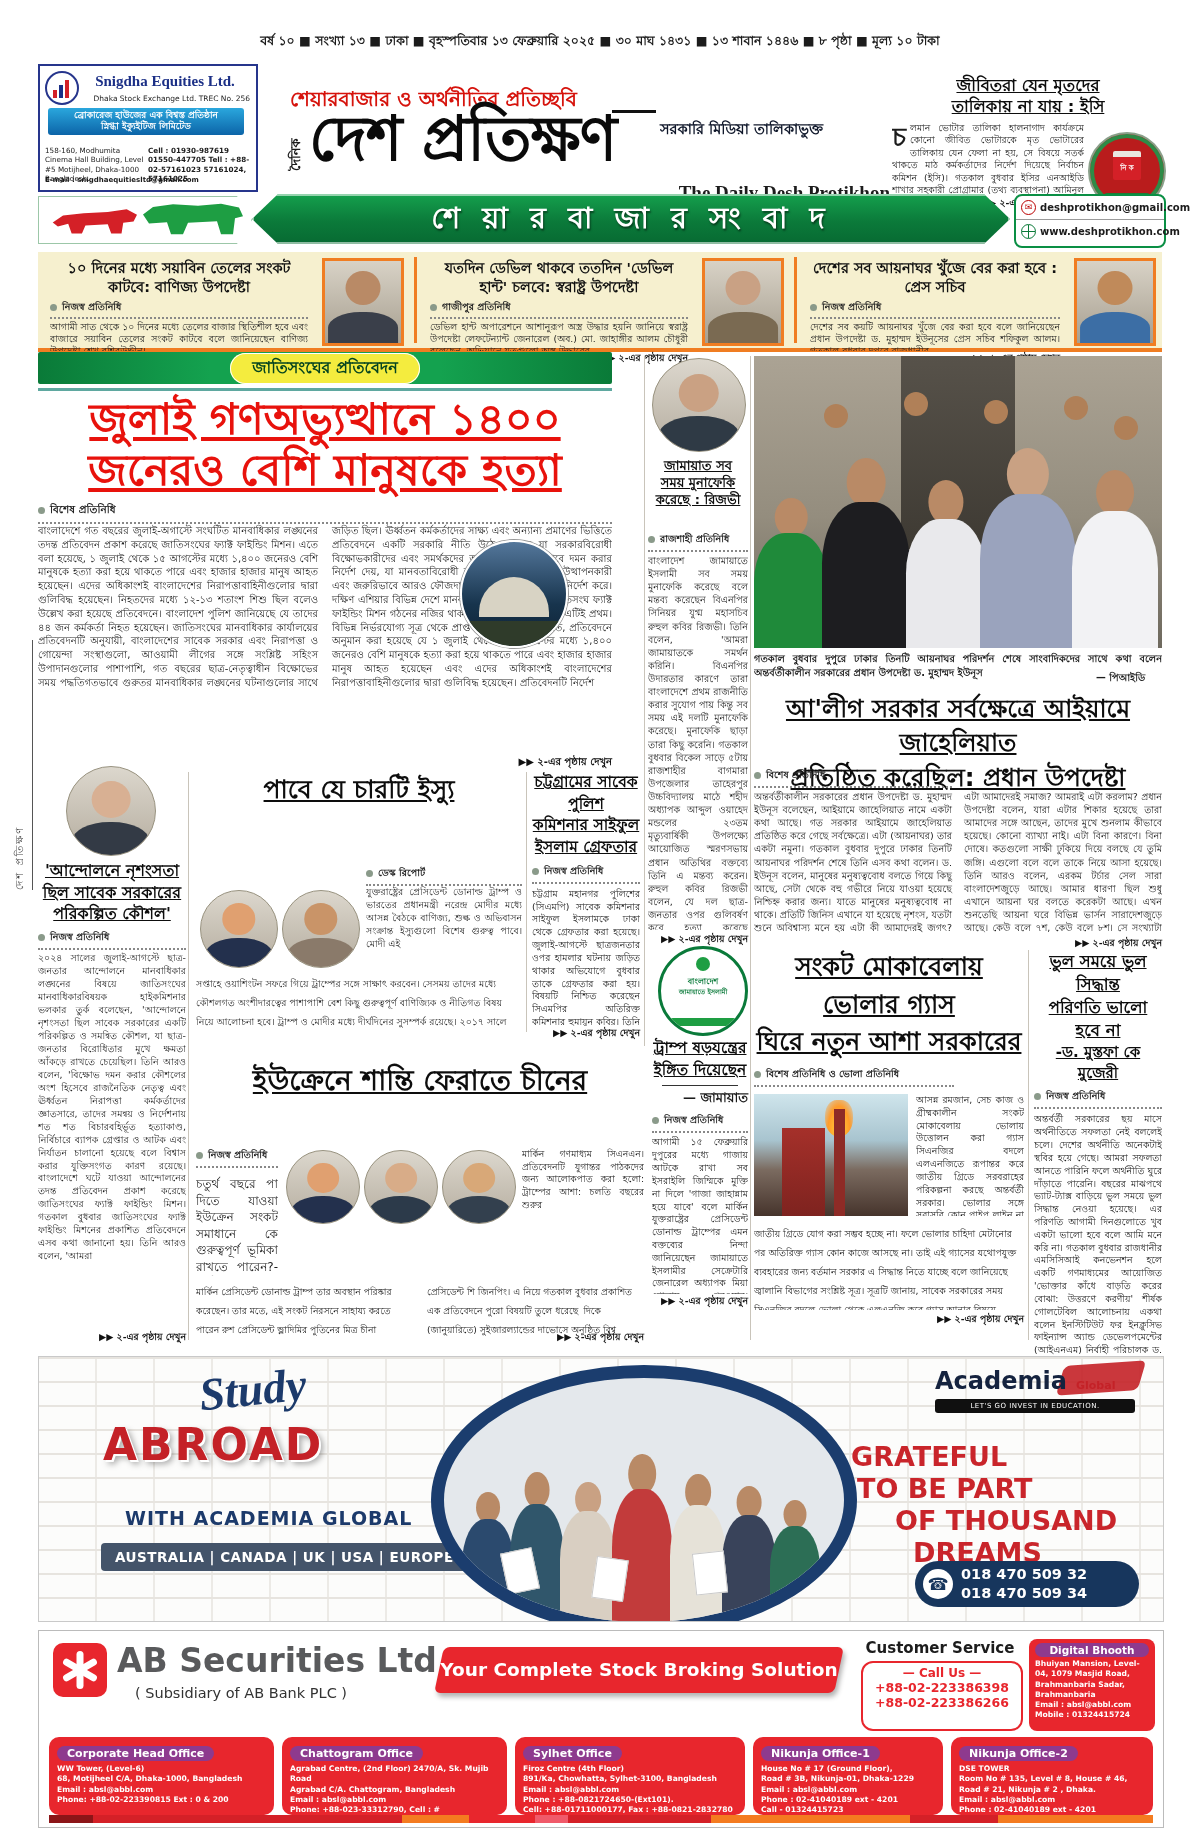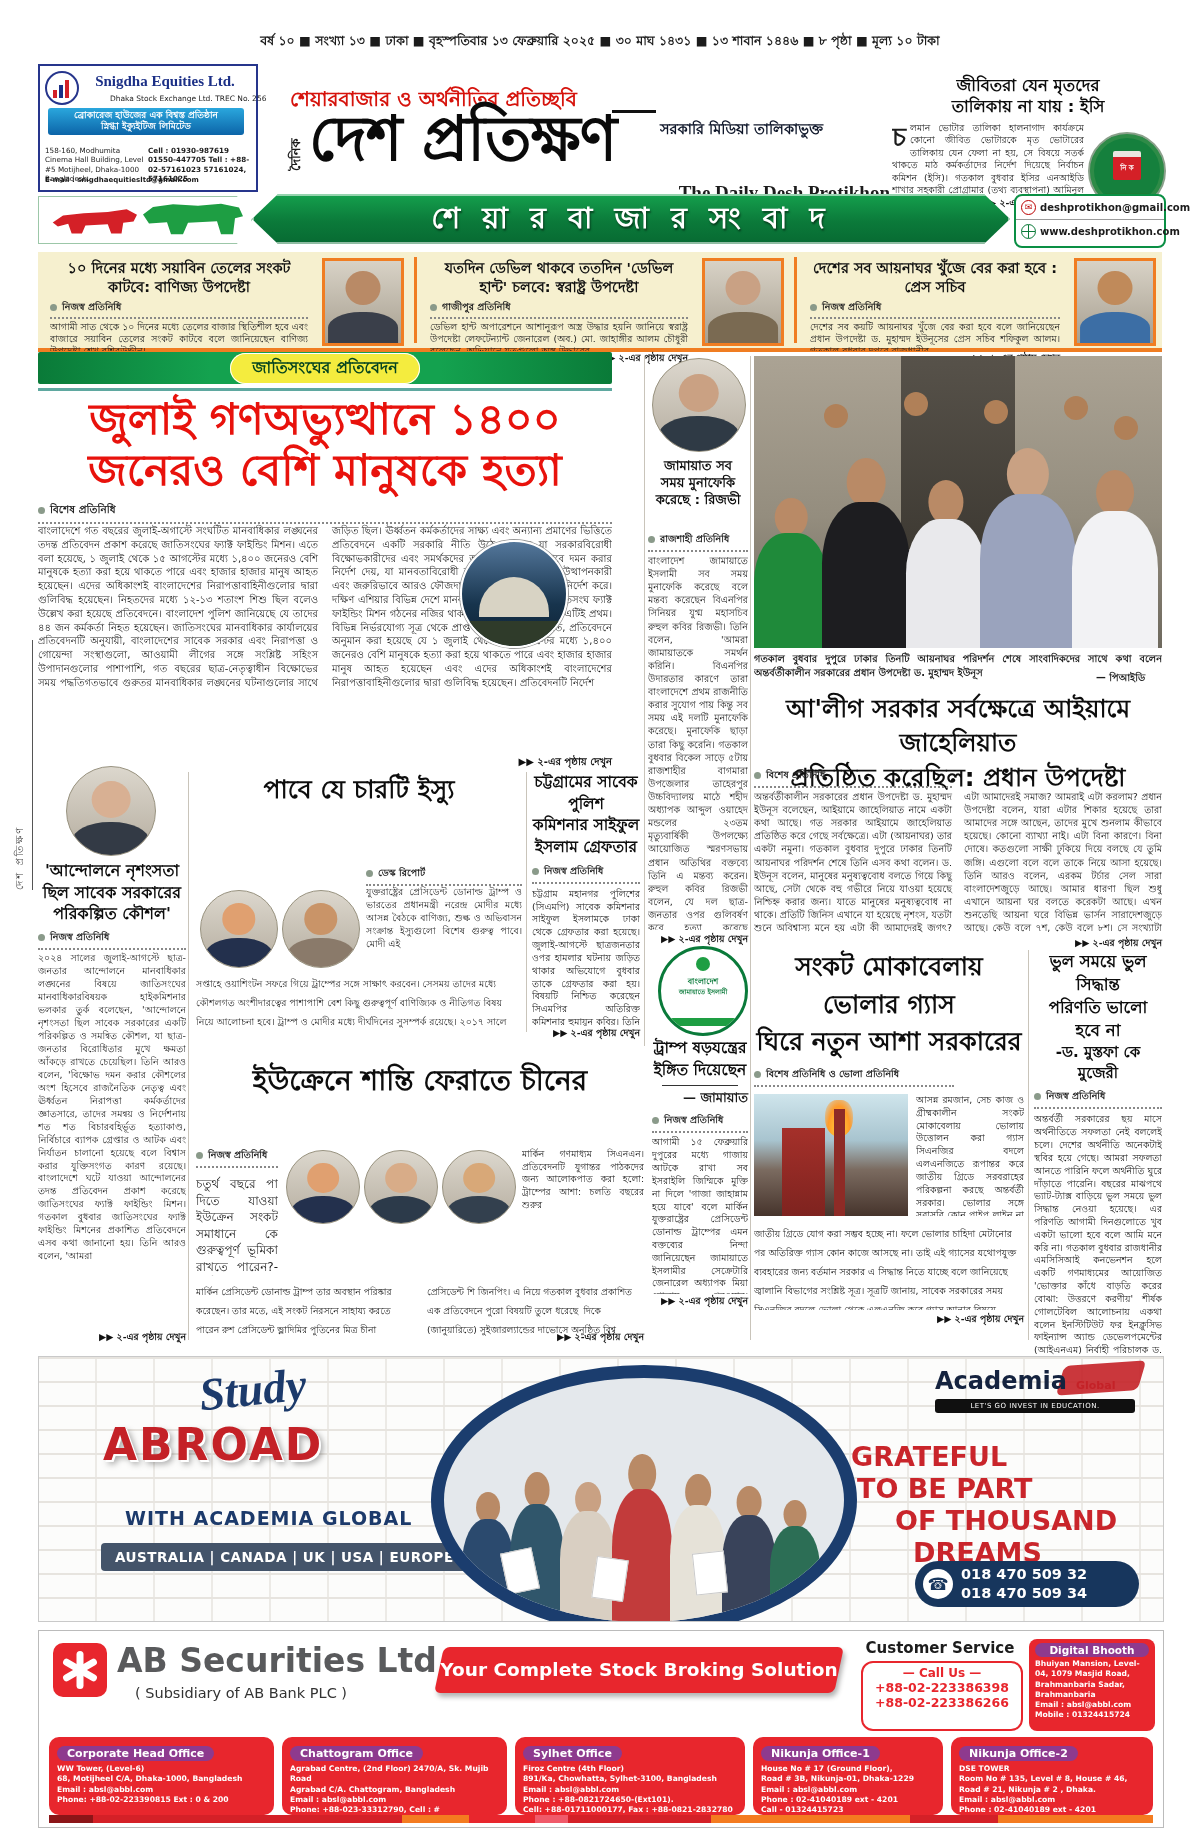--- a/index.html
+++ b/index.html
@@ -10,21 +10,21 @@
   .bold{font-weight:bold;}
   .ovh{overflow:hidden;}
   
   .byline{display:flex;align-items:center;font-size:9.5px;font-weight:bold;color:#222;}
   .bdot{width:7px;height:7px;border-radius:50%;background:#8a9a8a;display:inline-block;margin-right:5px;flex:0 0 auto;}
   .dotrule{border-top:2px dotted #888;height:0;}
   .pref{font-weight:bold;font-size:9.3px;color:#111;text-align:right;}
   .body-txt{font-size:10px;line-height:1.38;text-align:justify;color:#1d1d1d;}
   .vrule{position:absolute;width:1px;background:#c9c4ba;}
   
-  .hl{font-weight:bold;color:#0d0d0d;text-align:center;}
+  .hl{font-weight:bold;color:#0d0d0d;text-align:center;text-decoration:underline;}
   
   .avatar{position:absolute;border-radius:50%;overflow:hidden;background:linear-gradient(180deg,#dcd7cd 0%,#b5ad9f 100%);border:1px solid #98927f;}
   .avatar::before{content:"";position:absolute;top:16%;left:50%;transform:translateX(-50%);width:44%;height:42%;border-radius:50%;background:var(--skin,#c9a184);}
   .avatar::after{content:"";position:absolute;bottom:-6%;left:50%;transform:translateX(-50%);width:88%;height:44%;border-radius:48% 48% 0 0;background:var(--suit,#3a4556);}
   .photo-rect{position:absolute;overflow:hidden;background:linear-gradient(180deg,#d8d2c6 0%,#a79f90 100%);}
   .photo-rect::before{content:"";position:absolute;top:12%;left:50%;transform:translateX(-50%);width:46%;height:42%;border-radius:50%;background:var(--skin,#c9a184);}
   .photo-rect::after{content:"";position:absolute;bottom:-4%;left:50%;transform:translateX(-50%);width:92%;height:42%;border-radius:46% 46% 0 0;background:var(--suit,#44506a);}
   
   .photo-yunus{position:absolute;overflow:hidden;background:linear-gradient(180deg,#aba394 0%,#948d7e 55%,#6e695e 100%);}
   .photo-yunus::before{content:"";position:absolute;left:36%;top:0;width:28%;height:66%;background:linear-gradient(#57524a,#3e3a33);}
@@ -72,21 +72,21 @@
     box-shadow:inset 0 0 0 2px rgba(255,255,255,.55);
     display:flex;align-items:center;justify-content:center;}
   #sharebanner .t{color:#fff;font-size:29px;font-weight:bold;letter-spacing:6px;text-shadow:1px 2px 2px rgba(0,0,0,.5);}
   #bbbox{position:absolute;left:38px;top:196px;width:212px;height:46px;background:#fff;border:1px solid #9cc7a8;
     clip-path:polygon(0 0,93% 0,100% 50%,93% 100%,0 100%);}
   .bear{position:absolute;left:12px;top:10px;width:86px;height:28px;background:#d42027;
     clip-path:polygon(2% 55%,14% 30%,38% 22%,66% 18%,88% 8%,100% 28%,96% 52%,84% 56%,82% 95%,70% 95%,66% 62%,40% 66%,36% 95%,24% 95%,20% 60%,8% 70%);}
   .bull{position:absolute;left:104px;top:6px;width:100px;height:33px;background:#1e9e43;
     clip-path:polygon(0 35%,10% 12%,30% 4%,55% 8%,78% 2%,96% 14%,100% 40%,92% 46%,90% 95%,78% 95%,74% 55%,45% 60%,40% 95%,28% 95%,24% 58%,6% 62%);}
   
-  #eclogo{position:absolute;left:196px;top:56px;width:74px;height:74px;border-radius:50%;background:#15803d;border:2px solid #8aa08a;box-shadow:inset 0 0 0 4px #2e8b47;}
+  #eclogo{position:absolute;left:196px;top:56px;width:74px;height:74px;border-radius:50%;background:#b91c1c;border:2px solid #8aa08a;box-shadow:inset 0 0 0 4px #2e8b47;}
   #eclogo .cube{position:absolute;left:50%;top:46%;transform:translate(-50%,-50%);width:28px;height:24px;background:#d42027;border-radius:2px;}
   #eclogo .cube::before{content:"";position:absolute;left:0;top:-5px;width:100%;height:6px;background:#e9e6e0;border-radius:2px 2px 0 0;}
   #eclogo .ectxt{position:absolute;left:50%;top:46%;transform:translate(-50%,-50%);font-size:7px;color:#fff;font-weight:bold;white-space:nowrap;}
   #eclogo .band{position:absolute;left:18%;bottom:6px;width:64%;height:9px;border-radius:6px;background:#1e7a34;}
   
   #jlogo{position:absolute;border-radius:50%;border:3px solid #0a7a3a;background:#fff;overflow:hidden;}
   #jlogo .lamp{position:absolute;left:50%;top:8px;transform:translateX(-50%);width:14px;height:14px;border-radius:50%;background:#1e9e43;}
   #jlogo .jt{position:absolute;width:100%;text-align:center;color:#0a7a3a;font-weight:bold;}
   #jlogo .band{position:absolute;left:10%;bottom:7px;width:80%;height:8px;border-radius:5px;background:#1e9e43;}
   
@@ -134,21 +134,21 @@
 
   <div class="sidelabel">দেশ প্রতিক্ষণ</div>
 
   <div id="snigdha">
     <div class="sn-logo">
         <i class="a1"></i>
         <i class="a2"></i>
         <i class="a3"></i>
       </div>
     <div class="abs bold" style="left:40px;top:7px;width:170px;text-align:center;font-size:15px;color:#1b2f86;font-family:'Liberation Serif',serif;">Snigdha Equities Ltd.</div>
-    <div class="abs" style="left:40px;top:28px;width:170px;text-align:left;font-size:7.5px;color:#222;margin-left:30px;">Dhaka Stock Exchange Ltd. TREC No. 256</div>
+    <div class="abs" style="left:40px;top:28px;width:170px;text-align:right;font-size:7.5px;color:#222;">Dhaka Stock Exchange Ltd. TREC No. 256</div>
     <div class="abs" style="left:4px;top:40px;width:204px;">
       <div class="sn-ribbon">
         <div>ব্রোকারেজ হাউজের এক বিশ্বস্ত প্রতিষ্ঠান</div>
         <div>স্নিগ্ধা ইক্যুইটিজ লিমিটেড</div>
       </div>
     </div>
     <div class="abs" style="left:5px;top:80px;width:100px;font-size:7.2px;line-height:1.3;">158-160, Modhumita Cinema Hall Building, Level #5 Motijheel, Dhaka-1000 Bangladesh.</div>
     <div class="abs bold" style="left:108px;top:80px;width:104px;font-size:7.2px;line-height:1.3;">Cell : 01930-987619 01550-447705  Tell : +88-02-57161023 57161024, 57161025</div>
     <div class="abs bold" style="left:5px;top:110px;width:206px;font-size:7px;">E-mail : snigdhaequitiesltd@gmail.com</div>
   </div>

